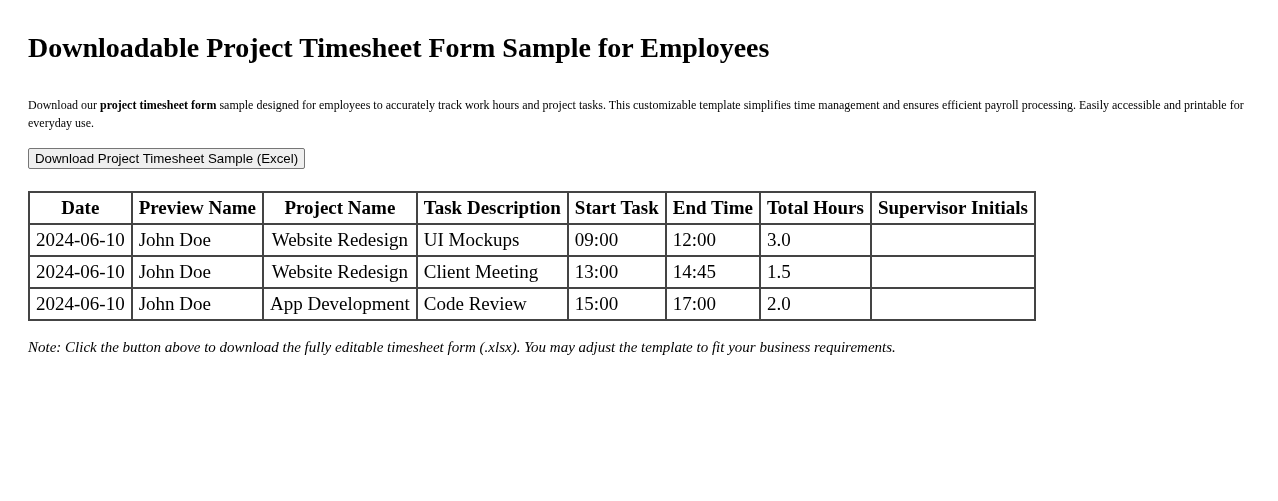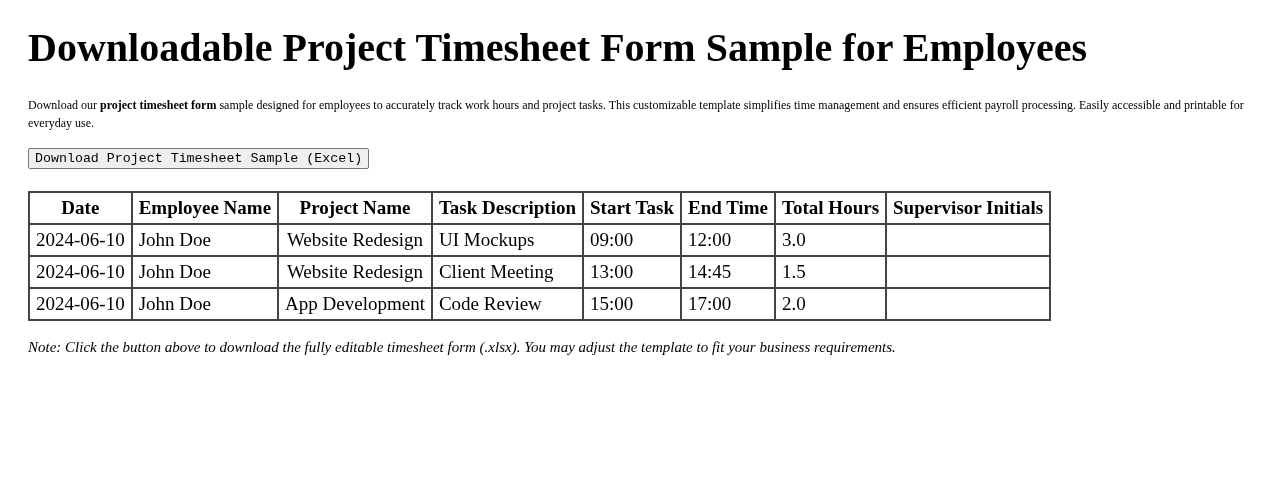--- a/index.html
+++ b/index.html
@@ -12,39 +12,39 @@
       height: 501px;
       overflow: hidden;
       font-family: "Liberation Serif", "DejaVu Serif", serif;
       color: #000000;
       font-size: 16px;
     }
     .page {
       padding: 0 28px;
     }
     h1 {
-      font-size: 40px;
+      font-size: 28px;
       font-weight: bold;
       margin: 0;
       padding-top: 29px;
       line-height: 37px;
     }
     .intro {
       margin: 0;
       margin-top: 30px;
       font-size: 12px;
       line-height: 18px;
     }
     .intro b { font-weight: bold; }
     .btn-wrap {
       margin-top: 16px;
       height: 22px;
     }
     button.download {
-      font-family: Liberation Mono, monospace;
+      font-family: Liberation Sans, sans-serif;
       font-size: 13.3px;
       color: #000;
       background: #efefef;
       border: 1px solid #767676;
       border-radius: 2px;
       padding: 1px 6px;
       height: 21px;
       line-height: 17px;
       cursor: pointer;
     }
@@ -95,21 +95,21 @@
 
   <div class="btn-wrap">
     <button class="download">Download Project Timesheet Sample (Excel)</button>
   </div>
 
 
   <table class="timesheet">
     <thead>
       <tr>
         <th>Date</th>
-        <th>Employee Name</th>
+        <th>Preview Name</th>
         <th>Project Name</th>
         <th>Task Description</th>
         <th>Start Task</th>
         <th>End Time</th>
         <th>Total Hours</th>
         <th>Supervisor Initials</th>
       </tr>
     </thead>
     <tbody>
       <tr>

